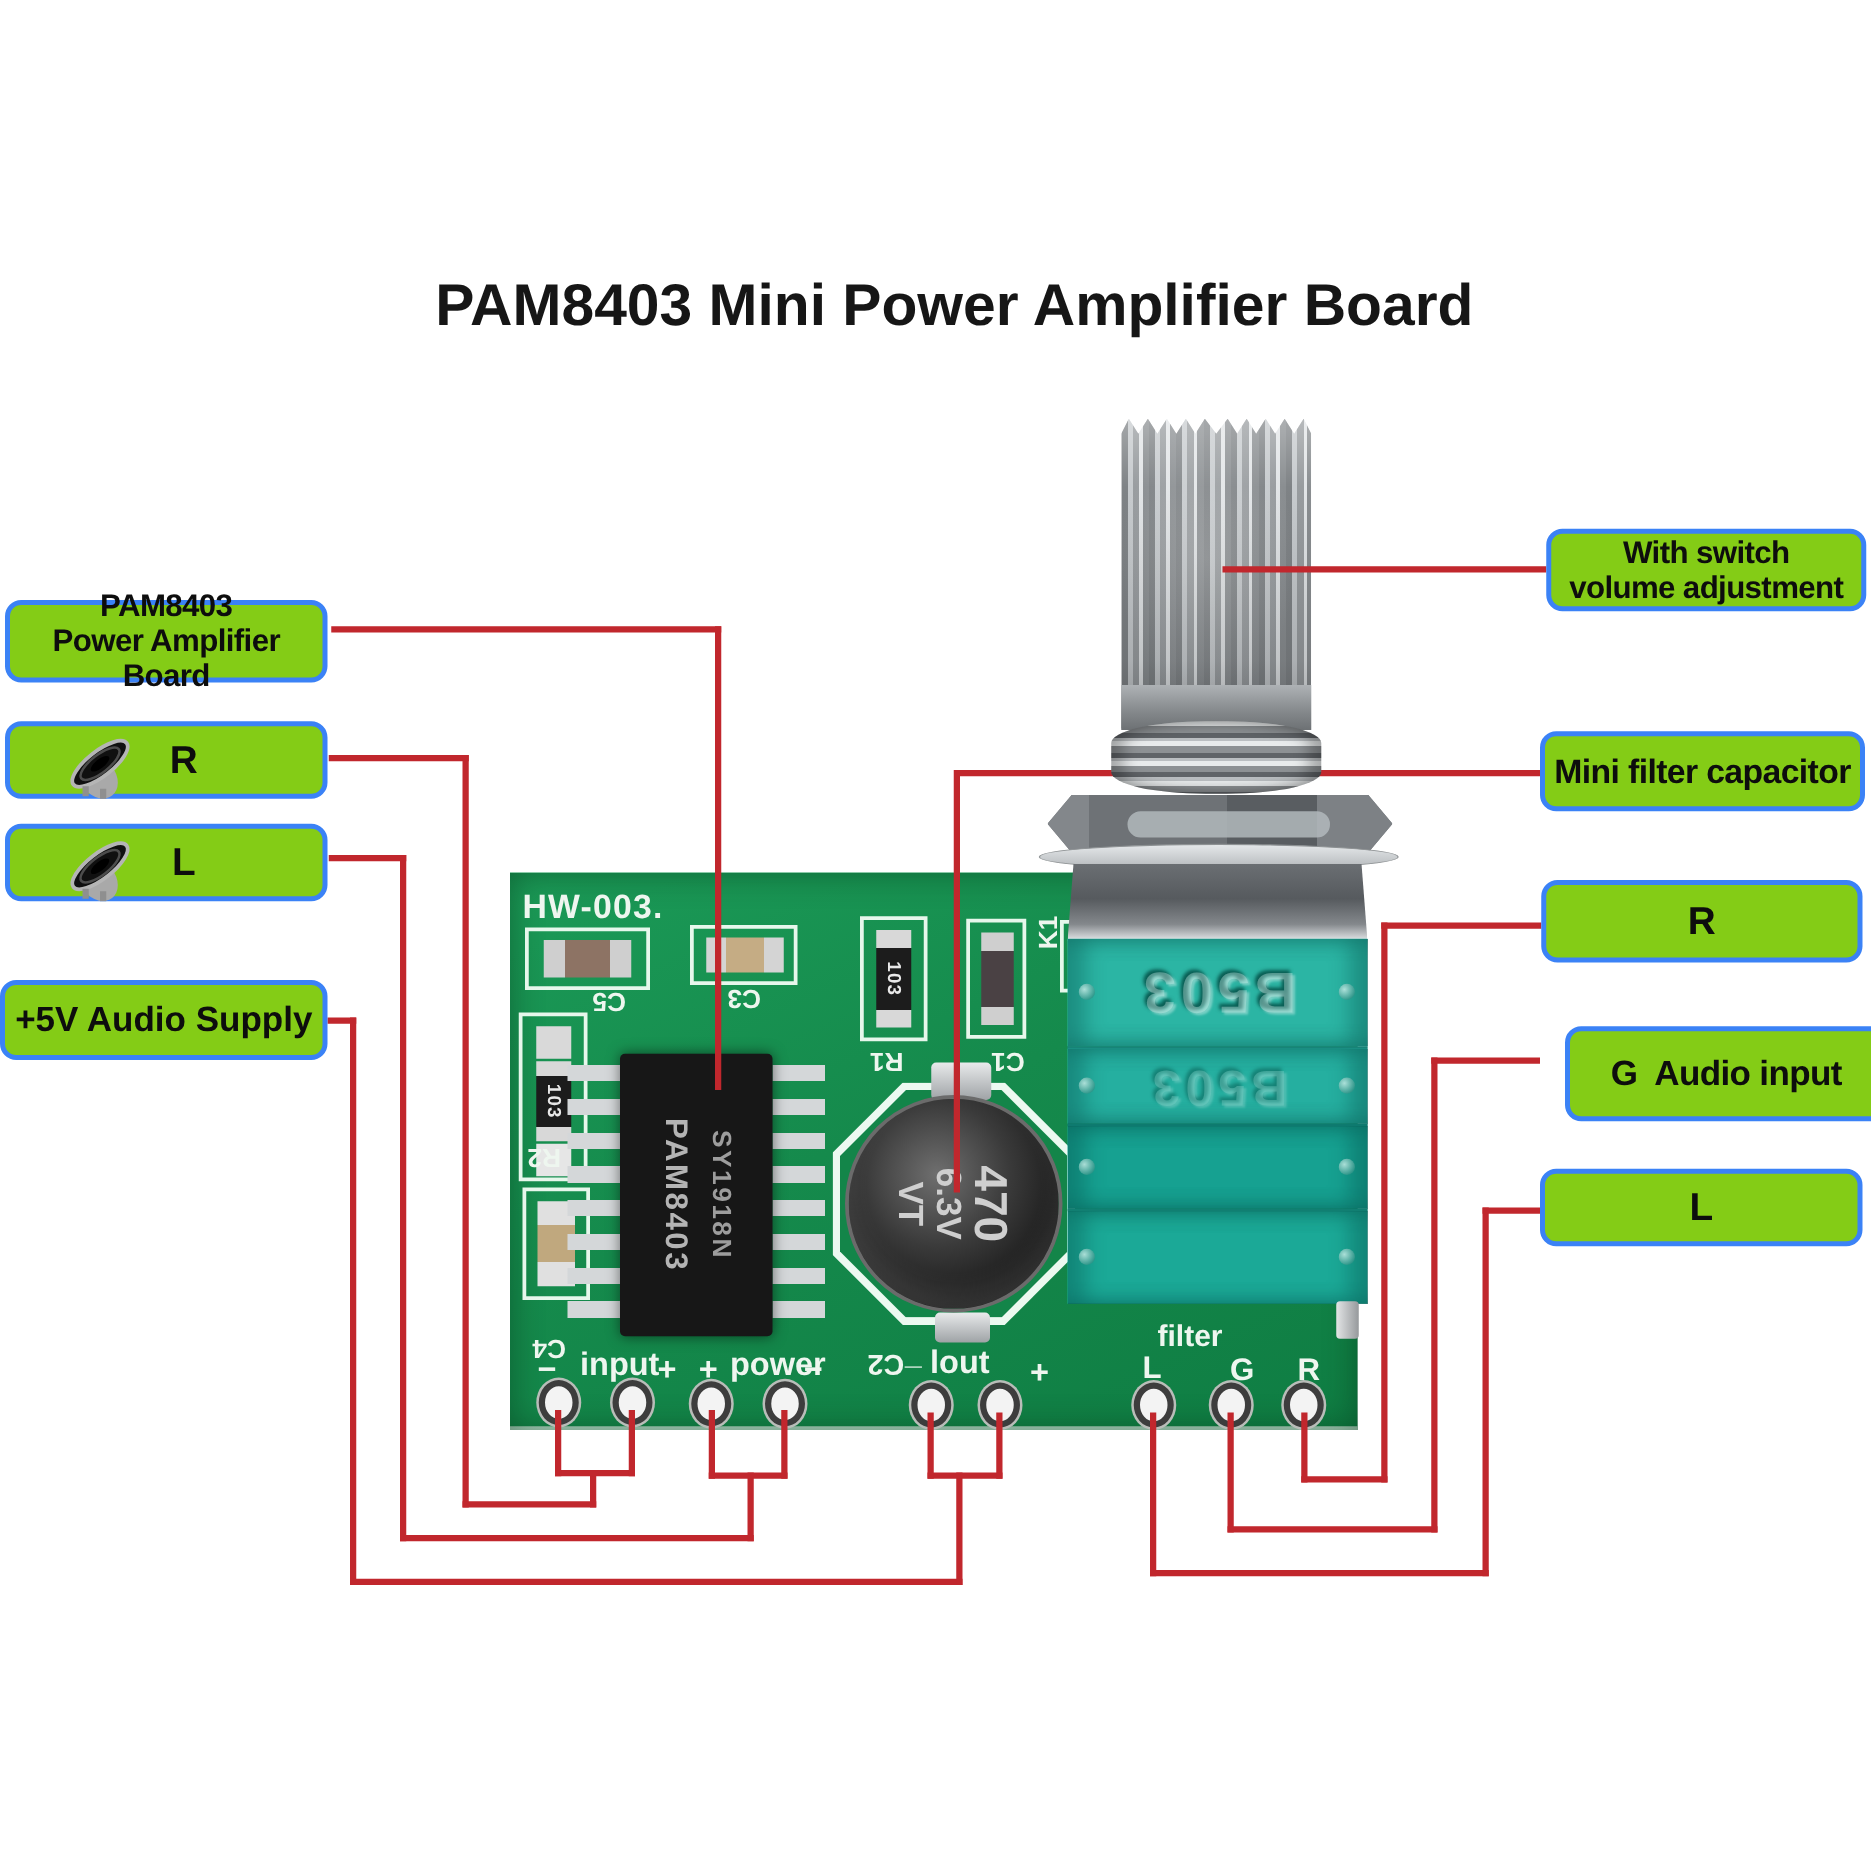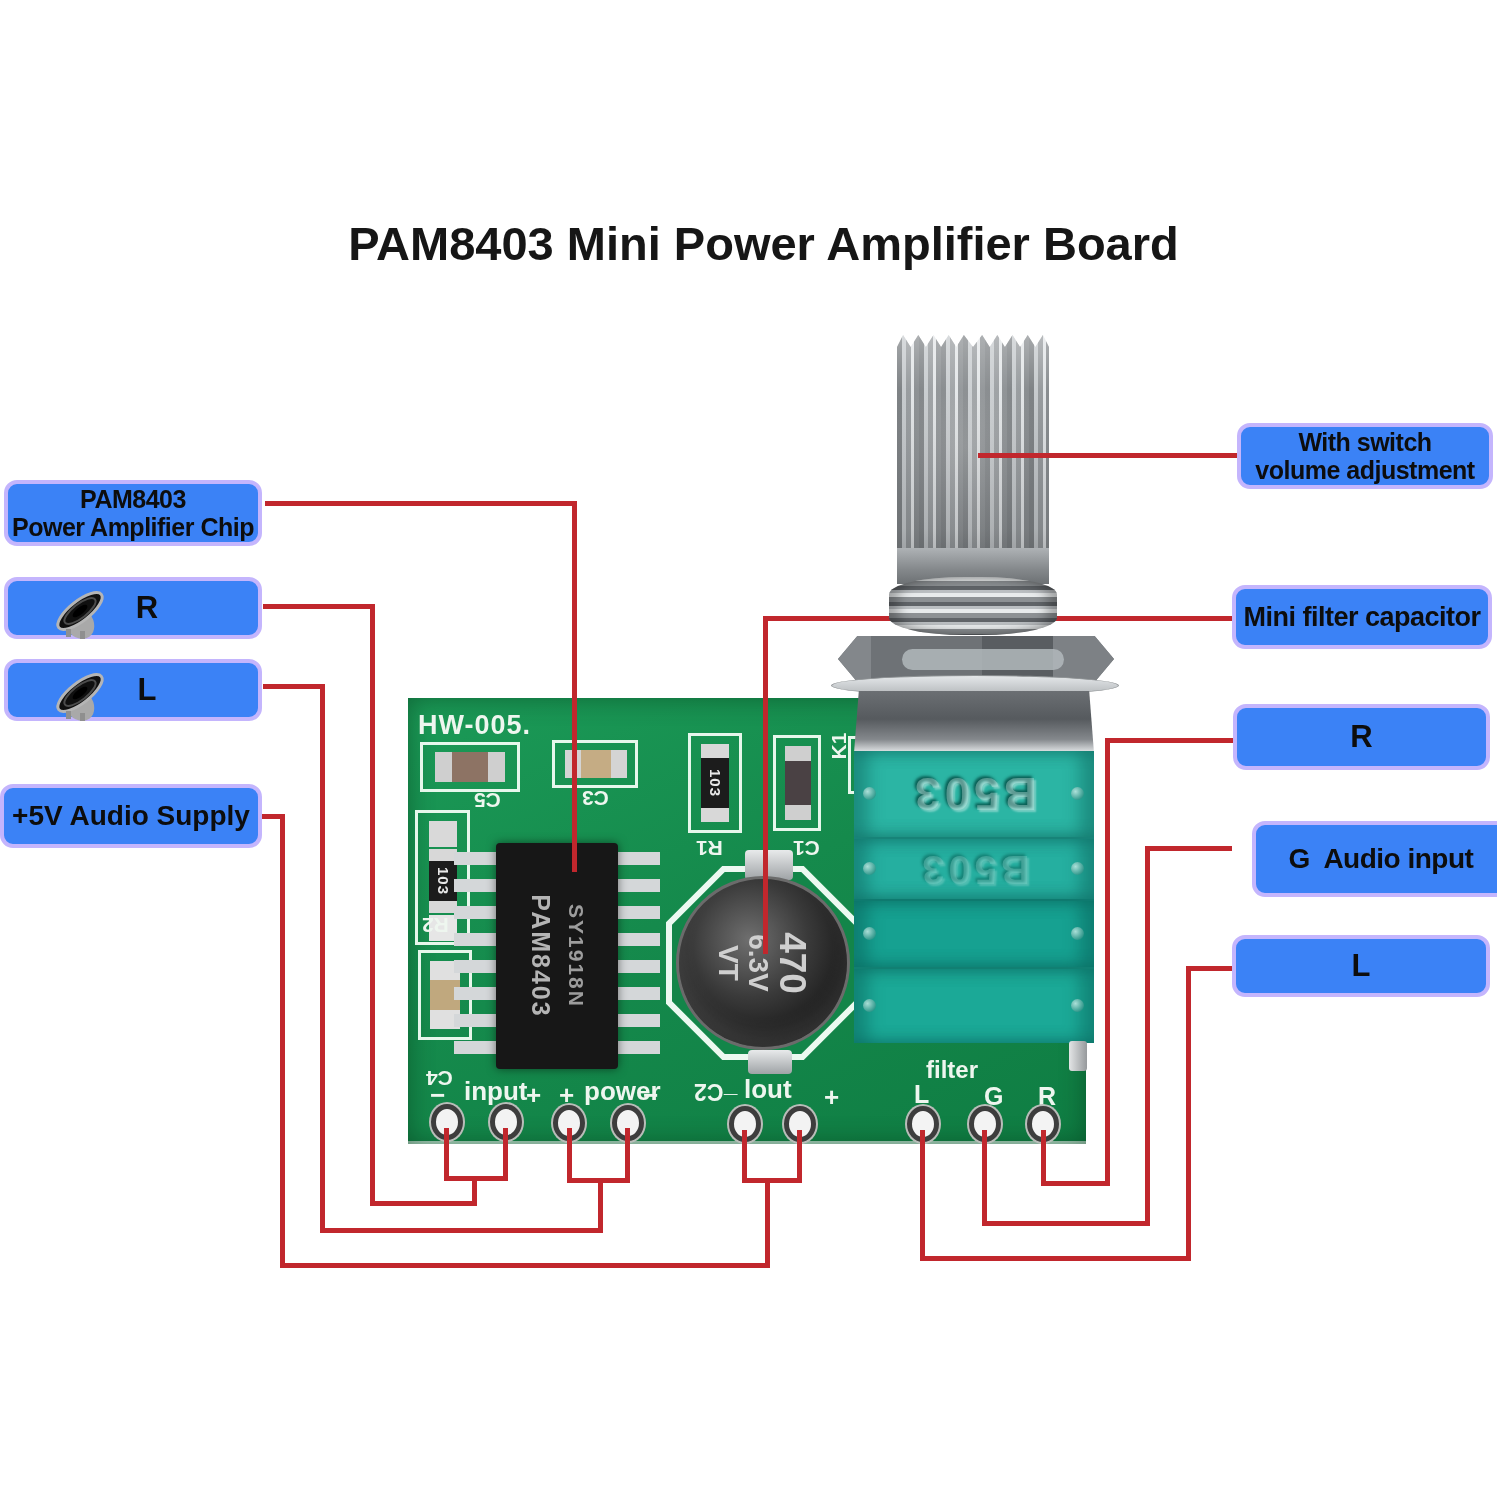--- a/index.html
+++ b/index.html
@@ -2,21 +2,21 @@
 <html><head>
 <meta charset="utf-8">
 <style>
   html,body{margin:0;padding:0;}
   body{width:1497px;height:1497px;position:relative;overflow:hidden;background:#fff;
        font-family:"Liberation Sans","DejaVu Sans",sans-serif;color:#111;}
   
   .title{position:absolute;top:216px;left:0;right:0;text-align:center;
          font-size:47px;font-weight:bold;letter-spacing:0;color:#161616;padding-left:30px;}
   
-  .callout{position:absolute;background:#3b82f6;border:4px solid #c4b5fd;border-radius:13px;
+  .callout{position:absolute;background:#84cc16;border:4px solid #3b82f6;border-radius:13px;
            display:flex;align-items:center;justify-content:center;text-align:center;
            font-weight:bold;color:#0d0d0d;z-index:20;box-sizing:border-box;}
   .callout .two{line-height:1.12;font-size:25px;letter-spacing:-0.5px;}
   .lbl-lg{font-size:31px;}
   .lbl-md{font-size:27px;letter-spacing:-0.5px;}
   .pre{white-space:pre;}
   .spk{position:absolute;left:42px;top:4px;}
   
   .wire{position:absolute;background:#c1272d;z-index:5;}
   .wire.top{z-index:12;}
@@ -90,21 +90,21 @@
   .rivet.rr{right:10px;} .rivet.rl{left:9px;}
   #pot-pin{left:1069px;top:1041px;width:18px;height:30px;border-radius:3px;
            background:linear-gradient(90deg,#e3e5e6,#96999c);}
 </style>
 </head>
 <body>
 
 <div class="title">PAM8403 Mini Power Amplifier Board</div>
 
 <div id="board">
-  <div class="silk" style="left:10px;top:12px;font-size:27px;letter-spacing:1px;">HW-005.</div>
+  <div class="silk" style="left:10px;top:12px;font-size:27px;letter-spacing:1px;">HW-003.</div>
 
   <div class="outline" style="left:12px;top:44px;width:100px;height:50px;">
     <div class="smd" style="left:12px;top:7px;width:70px;height:30px;background:linear-gradient(90deg,#cfcfcf 0 24%,#8d7364 24% 76%,#cfcfcf 76%);"></div>
   </div>
   <div class="silk rot180" style="left:66px;top:90px;font-size:21px;">C5</div>
 
   <div class="outline" style="left:144px;top:42px;width:86px;height:48px;">
     <div class="smd" style="left:10px;top:7px;width:62px;height:28px;background:linear-gradient(90deg,#d4d4d4 0 26%,#c5ac84 26% 74%,#d4d4d4 74%);"></div>
   </div>
   <div class="silk rot180" style="left:174px;top:88px;font-size:21px;">C3</div>
@@ -256,21 +256,21 @@
     <span class="rivet rr"></span>
   </div>
 </div>
 <div class="pot" id="pot-pin"></div>
 
 <div class="wire top" style="left:978px;top:453px;width:259px;height:5px;"></div>
 
 <div class="callout" style="left:4px;top:480px;width:258px;height:66px;">
   <div class="two">
     <div>PAM8403</div>
-    <div>Power Amplifier Chip</div>
+    <div>Power Amplifier Board</div>
   </div>
 </div>
 
 <div class="callout" style="left:4px;top:577px;width:258px;height:62px;">
   <svg class="spk" width="64" height="56" viewBox="0 0 64 56">
     <g transform="rotate(-38 30 26)">
       <ellipse cx="22" cy="34" rx="14" ry="18" fill="#a9a9a9"></ellipse>
       <ellipse cx="30" cy="26" rx="27" ry="10" fill="#101010" stroke="#b5b5b5" stroke-width="3"></ellipse>
       <ellipse cx="30" cy="26" rx="19" ry="7" fill="none" stroke="#4c4c4c" stroke-width="2"></ellipse>
       <ellipse cx="30" cy="26" rx="9" ry="3.6" fill="#000"></ellipse>

